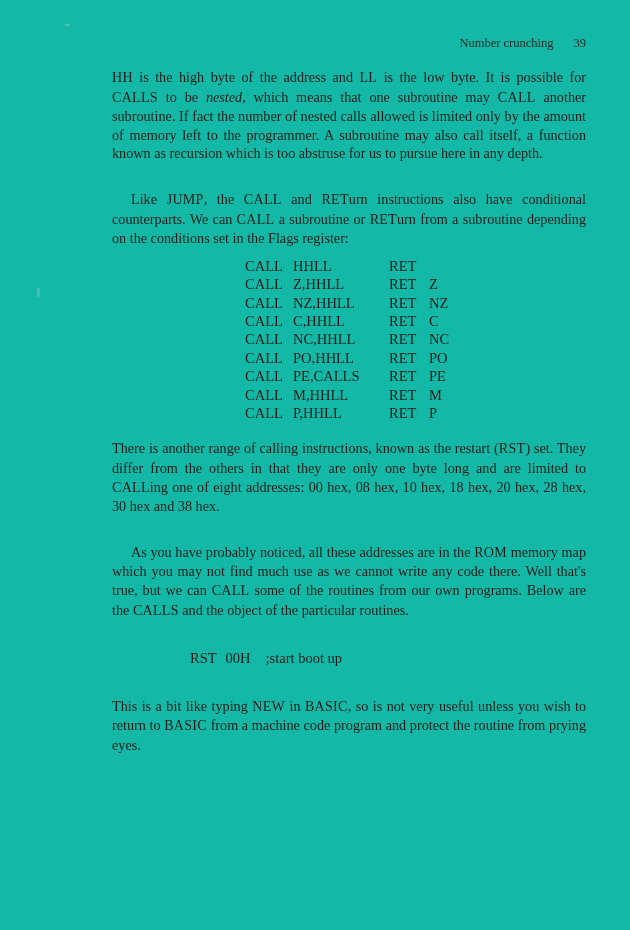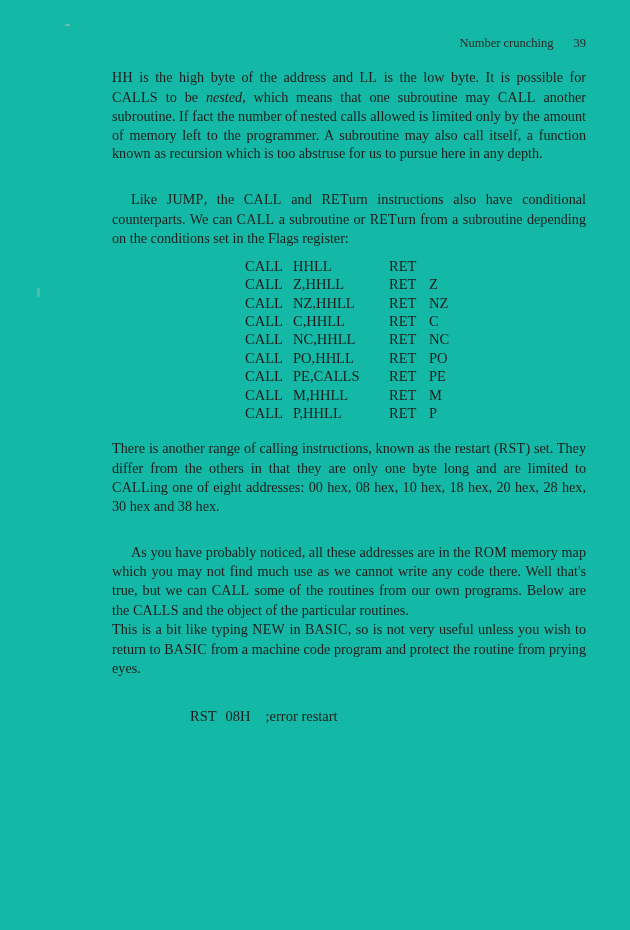--- a/index.html
+++ b/index.html
@@ -170,22 +170,22 @@
           <span class="tret">
             <span class="retop">RET</span>
             <span class="retarg">P</span>
           </span>
         </div>
       </div>
 
     <p class="para"><span>There is another range of calling instructions, known as the restart (</span><span class="sc">RST</span><span>) set. They differ from the others in that they are only one byte long and are limited to </span><span class="sc">CALL</span><span>ing one of eight addresses: 00 hex, 08 hex, 10 hex, 18 hex, 20 hex, 28 hex, 30 hex and 38 hex.</span></p>
     <p class="para indent"><span>As you have probably noticed, all these addresses are in the </span><span class="sc">ROM</span><span> memory map which you may not find much use as we cannot write any code there. Well that's true, but we can </span><span class="sc">CALL</span><span> some of the routines from our own programs. Below are the </span><span class="sc">CALLS</span><span> and the object of the particular routines.</span></p>
 
+    <div class="codeline">
+      <span class="op">RST</span><span class="arg">00H</span><span class="comment">;start boot up</span>
+    </div>
 
     <p class="para"><span>This is a bit like typing </span><span class="sc">NEW</span><span> in </span><span class="sc">BASIC</span><span>, so is not very useful unless you wish to return to </span><span class="sc">BASIC</span><span> from a machine code program and protect the routine from prying eyes.</span></p>
 
-    <div class="codeline">
-      <span class="op">RST</span><span class="arg">08H</span><span class="comment">;error restart</span>
-    </div>
 
 
   </div>
 </div>
 
 </body></html>

